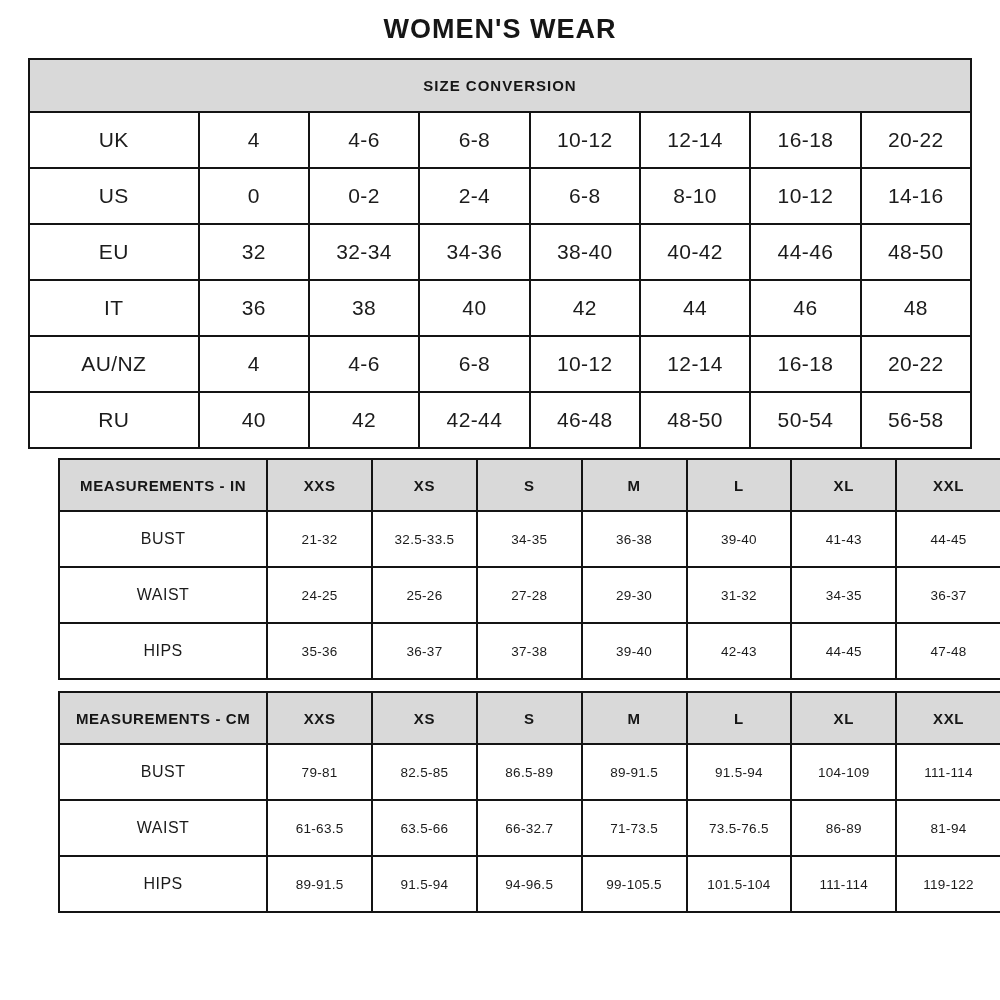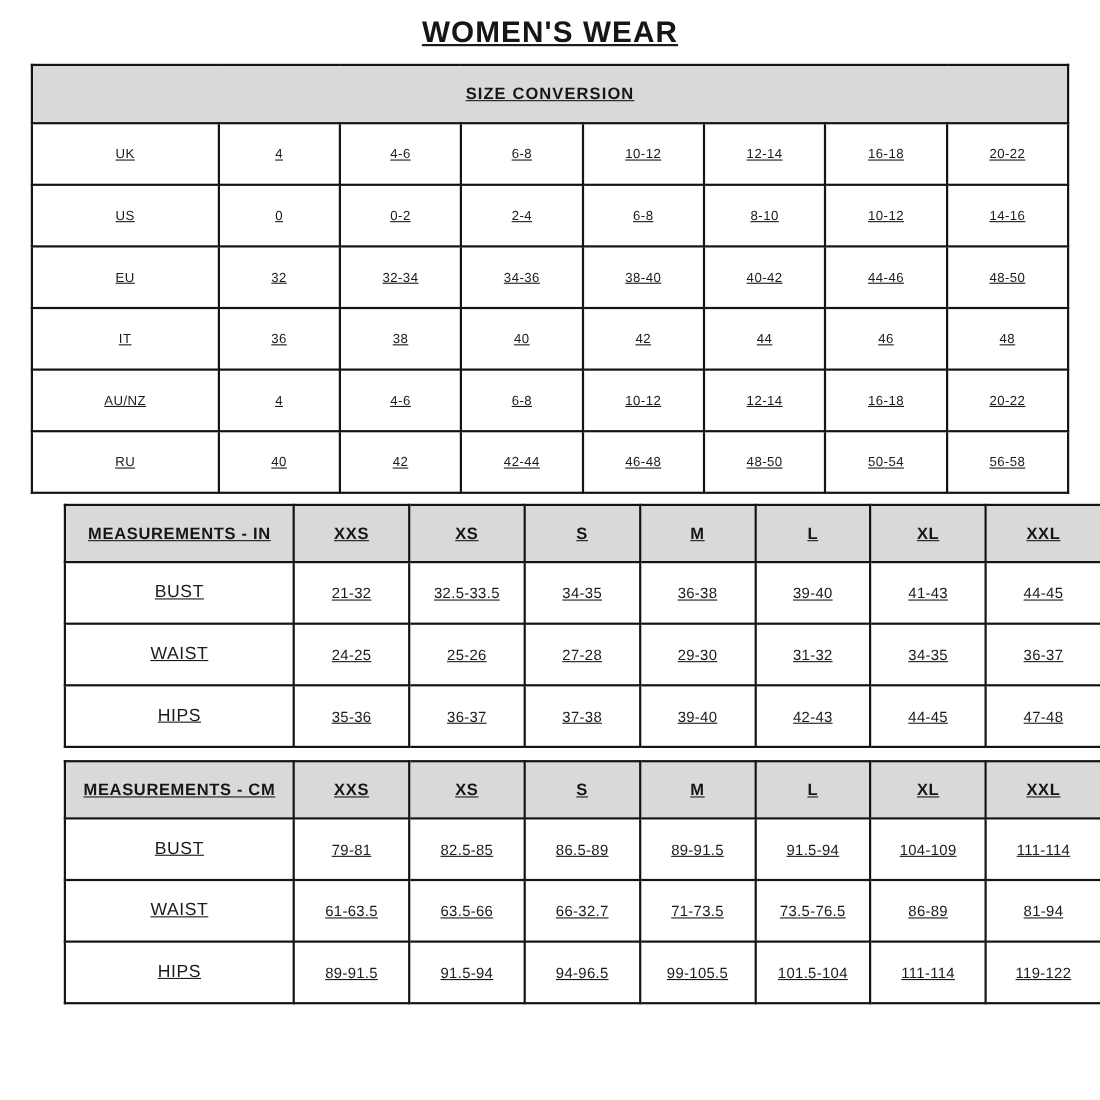--- a/index.html
+++ b/index.html
@@ -9,21 +9,20 @@
     width: 1000px;
     height: 1000px;
     font-family: "Liberation Sans", sans-serif;
     color: #1b1b1b;
     -webkit-font-smoothing: antialiased;
   }
   .page {
     width: 944px;
     margin: 0 auto;
     padding-top: 12px;
-    text-decoration: underline;
   }
   .title {
     text-align: center;
     font-size: 27px;
     font-weight: 700;
     letter-spacing: 1px;
     margin: 2px 0 13px 0;
     color: #161616;
   }
   table.tbl {
@@ -50,21 +49,21 @@
     letter-spacing: 1px;
   }
   .t1 td.colhead {
     height: 54px;
     font-size: 17px;
     letter-spacing: 0.6px;
     font-weight: 400;
   }
   .t1 td.rowlbl, .t1 td.val {
     height: 54px;
-    font-size: 12px;
+    font-size: 21px;
     letter-spacing: 0.4px;
   }
   
   .t2, .t3 { margin-top: 0; margin-left: 30px; }
   .gap-sm { height: 9px; }
   .gap-md { height: 11px; }
   .tm thead th {
     height: 50px;
     font-size: 15px;
     letter-spacing: 0.6px;

